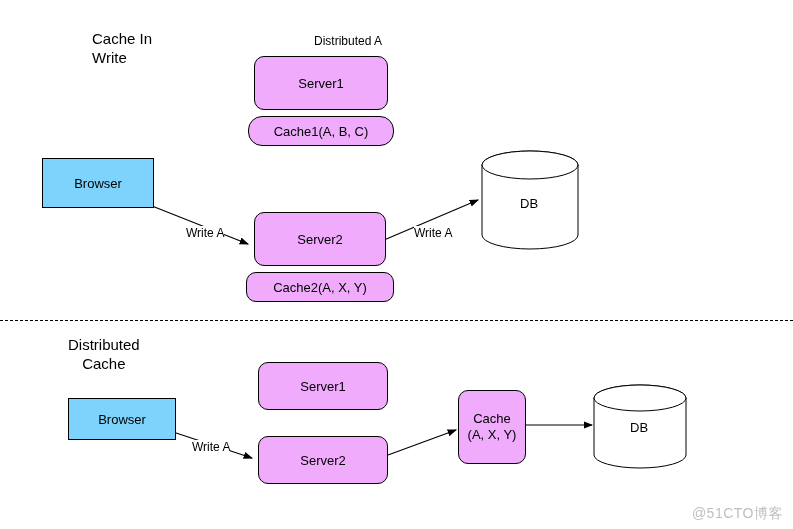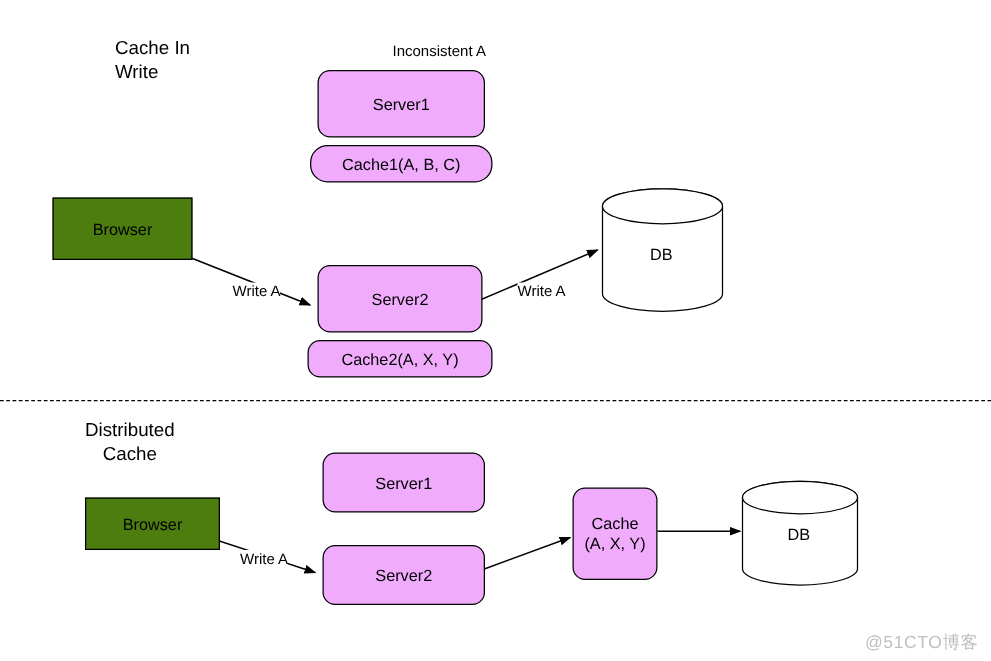--- a/index.html
+++ b/index.html
@@ -7,21 +7,21 @@
     width: 793px;
     height: 529px;
     font-family: Arial, Helvetica, sans-serif;
     position: relative;
     background: #fff;
     overflow: hidden;
   }
   .abs { position: absolute; }
   .box-sharp {
     border: 1px solid #000;
-    background: #4d7c0f;
+    background: #7dd3fc;
     display: flex;
     align-items: center;
     justify-content: center;
     font-size: 13px;
   }
   .box-round {
     border: 1px solid #000;
     border-radius: 10px;
     background: #f0abfc;
     display: flex;
@@ -85,21 +85,21 @@
     <path d="M594,398 L594,455 A46,13 0 0 0 686,455 L686,398" fill="#fff" stroke="#000"></path>
     <ellipse cx="640" cy="398" rx="46" ry="13" fill="#fff" stroke="#000"></ellipse>
   </g>
 </svg>
 
 <div class="abs title" style="left:92px; top:30px;">
   <div>Cache In</div>
   <div>Write</div>
 </div>
 
-<div class="abs small-label" style="left:314px; top:34px;">Inconsistent A</div>
+<div class="abs small-label" style="left:314px; top:34px;">Distributed A</div>
 
 <div class="abs box-sharp" style="left:42px; top:158px; width:110px; height:48px;">
   <span>Browser</span>
 </div>
 
 <div class="abs box-round" style="left:254px; top:56px; width:132px; height:52px;">
   <span>Server1</span>
 </div>
 <div class="abs box-round" style="left:248px; top:116px; width:144px; height:28px;border-radius:14px;">
   <span>Cache1(A, B, C)</span>

